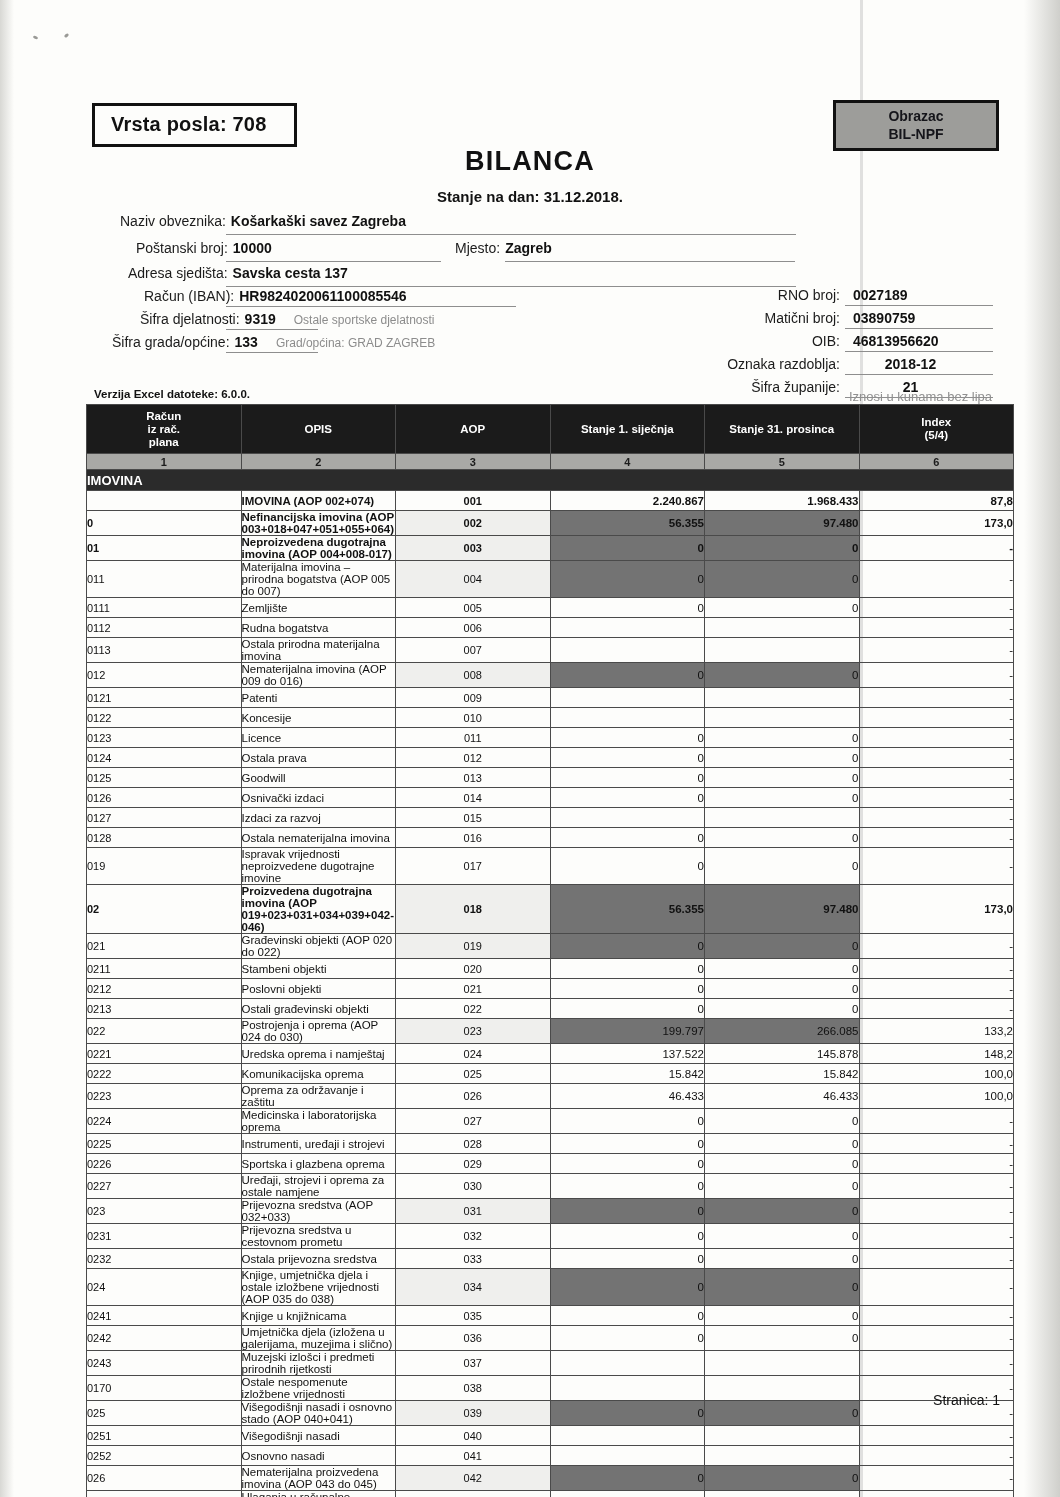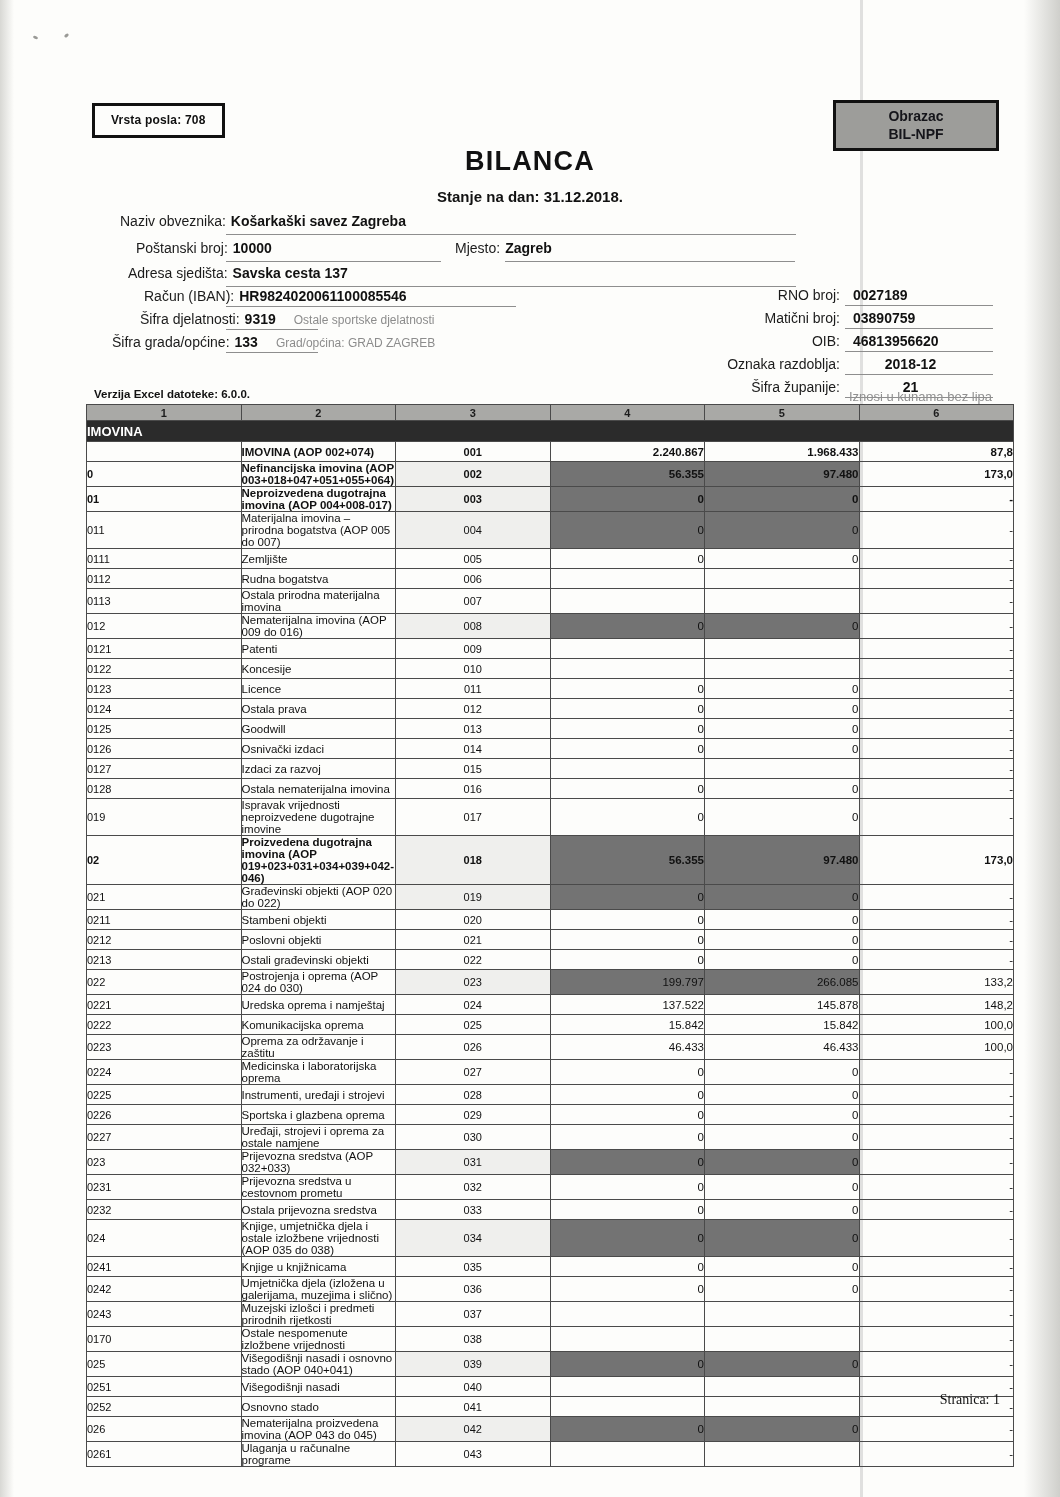--- a/index.html
+++ b/index.html
@@ -36,22 +36,22 @@
   .speck {
     position: absolute; background: #9a9a96; border-radius: 50%;
     pointer-events: none;
   }
 
   
   .vrsta-box {
     position: absolute;
     left: 92px; top: 103px;
     border: 3px solid #111;
-    padding: 7px 16px 8px 16px;
-    font-size: 12px;
+    padding: 7px 27px 8px 16px;
+    font-size: 20px;
     font-weight: bold;
     letter-spacing: 0.2px;
   }
   .obrazac-box {
     position: absolute;
     left: 833px; top: 100px;
     width: 160px;
     border: 3px solid #111;
     background: #9d9d9a;
     text-align: center;
@@ -162,21 +162,20 @@
   td.c-v2    { width: 108px; text-align: right; padding-right: 5px; margin-left: 36px; }
   td.c-idx   { width: 62px; text-align: right; padding-right: 6px; }
   tr.bold td { font-weight: bold; }
   tr.shade td.c-v1, tr.shade td.c-v2 { background: #737373; }
   tr.shade td.c-aop { background: #efefed; }
 
   .footer-page {
     position: absolute;
     right: 60px; top: 1392px;
     font-size: 14px;
-    font-family: Liberation Serif, serif;
   }
 </style>
 </head>
 <body>
 
 <div class="page">
 
   <div class="scan-edge-left"></div>
   <div class="scan-edge-right"></div>
   <div class="scan-fold"></div>
@@ -269,20 +268,35 @@
     <span class="field-value">21</span>
   </div>
   <div class="underline" style="left:845px; top:397px; width:148px;"></div>
 
   <div class="verzija">Verzija Excel datoteke: 6.0.0.</div>
   <div class="iznosi">Iznosi u kunama bez lipa</div>
 
   <div class="tbl-wrap">
     <table class="bil">
       <thead>
+        <tr class="hdr">
+          <th>
+            <div>Račun</div>
+            <div>iz rač.</div>
+            <div>plana</div>
+          </th>
+          <th>OPIS</th>
+          <th>AOP</th>
+          <th>Stanje 1. siječnja</th>
+          <th>Stanje 31. prosinca</th>
+          <th>
+            <div>Index</div>
+            <div>(5/4)</div>
+          </th>
+        </tr>
         <tr class="numrow">
           <td>1</td>
           <td>2</td>
           <td>3</td>
           <td>4</td>
           <td>5</td>
           <td>6</td>
         </tr>
       </thead>
       <tbody>
@@ -604,21 +618,21 @@
           <tr class="drow">
             <td class="c-konto">0251</td>
             <td class="c-opis">Višegodišnji nasadi</td>
             <td class="c-aop">040</td>
             <td class="c-v1"></td>
             <td class="c-v2"></td>
             <td class="c-idx">-</td>
           </tr>
           <tr class="drow">
             <td class="c-konto">0252</td>
-            <td class="c-opis">Osnovno stado</td>
+            <td class="c-opis">Osnovno nasadi</td>
             <td class="c-aop">041</td>
             <td class="c-v1"></td>
             <td class="c-v2"></td>
             <td class="c-idx">-</td>
           </tr>
           <tr class="drow shade">
             <td class="c-konto">026</td>
             <td class="c-opis">Nematerijalna proizvedena imovina (AOP 043 do 045)</td>
             <td class="c-aop">042</td>
             <td class="c-v1">0</td>

